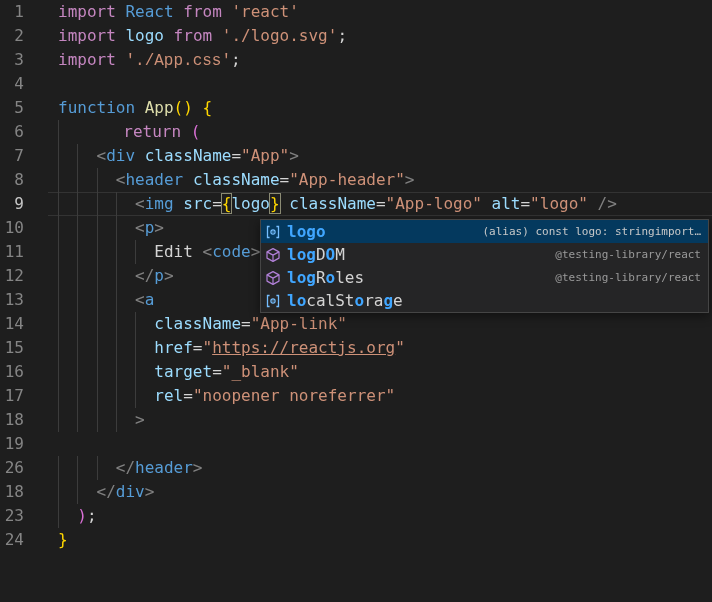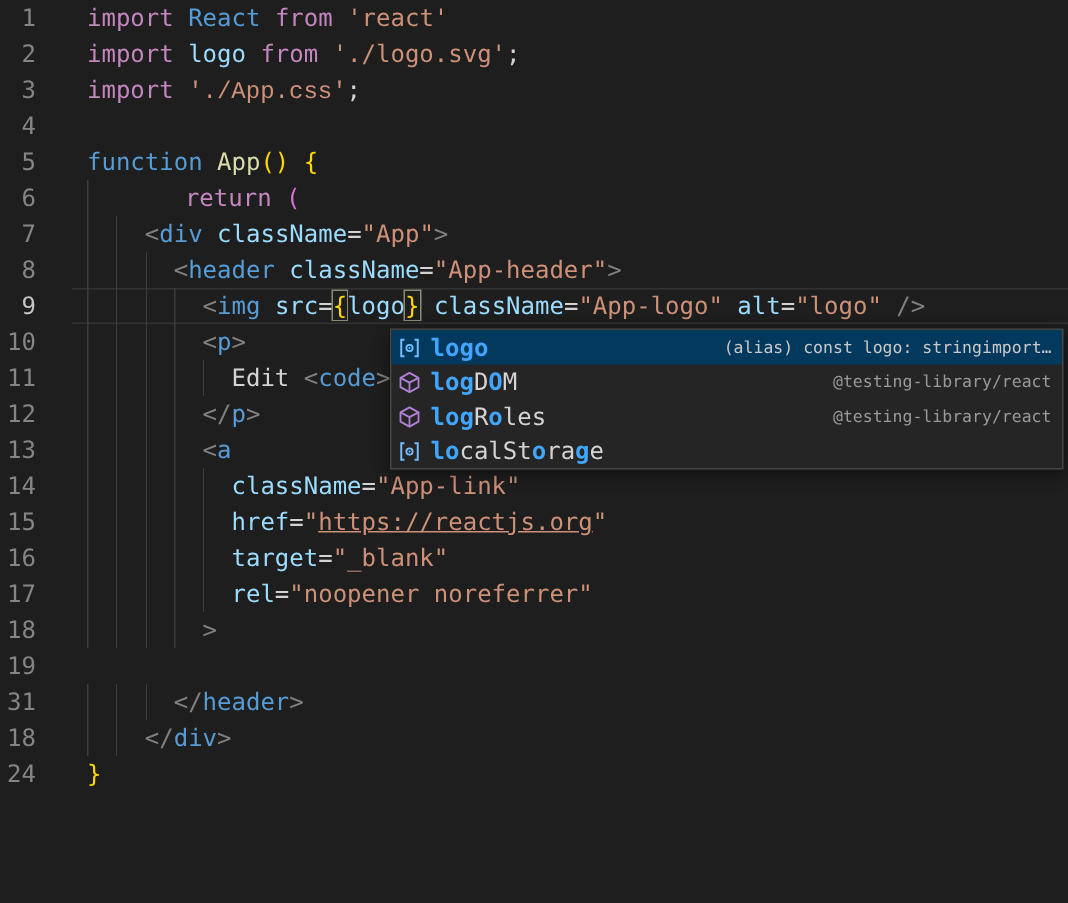--- a/index.html
+++ b/index.html
@@ -57,22 +57,23 @@
       <div class="line"><div class="ln">10</div><div class="codepart"><span class="ig"></span><span class="ig"></span><span class="ig"></span><span class="ig"></span><span class="tok" style="color: rgb(128, 128, 128);">&lt;</span><span class="tok" style="color: rgb(86, 156, 214);">p</span><span class="tok" style="color: rgb(128, 128, 128);">&gt;</span></div></div>
       <div class="line"><div class="ln">11</div><div class="codepart"><span class="ig"></span><span class="ig"></span><span class="ig"></span><span class="ig"></span><span class="ig"></span><span class="tok" style="color: rgb(212, 212, 212);">Edit </span><span class="tok" style="color: rgb(128, 128, 128);">&lt;</span><span class="tok" style="color: rgb(86, 156, 214);">code</span><span class="tok" style="color: rgb(128, 128, 128);">&gt;</span><span class="tok" style="color: rgb(212, 212, 212);">s</span></div></div>
       <div class="line"><div class="ln">12</div><div class="codepart"><span class="ig"></span><span class="ig"></span><span class="ig"></span><span class="ig"></span><span class="tok" style="color: rgb(128, 128, 128);">&lt;/</span><span class="tok" style="color: rgb(86, 156, 214);">p</span><span class="tok" style="color: rgb(128, 128, 128);">&gt;</span></div></div>
       <div class="line"><div class="ln">13</div><div class="codepart"><span class="ig"></span><span class="ig"></span><span class="ig"></span><span class="ig"></span><span class="tok" style="color: rgb(128, 128, 128);">&lt;</span><span class="tok" style="color: rgb(86, 156, 214);">a</span></div></div>
       <div class="line"><div class="ln">14</div><div class="codepart"><span class="ig"></span><span class="ig"></span><span class="ig"></span><span class="ig"></span><span class="ig"></span><span class="tok" style="color: rgb(156, 220, 254);">className</span><span class="tok" style="color: rgb(212, 212, 212);">=</span><span class="tok" style="color: rgb(206, 145, 120);">"App-link"</span></div></div>
       <div class="line"><div class="ln">15</div><div class="codepart"><span class="ig"></span><span class="ig"></span><span class="ig"></span><span class="ig"></span><span class="ig"></span><span class="tok" style="color: rgb(156, 220, 254);">href</span><span class="tok" style="color: rgb(212, 212, 212);">=</span><span class="tok" style="color: rgb(206, 145, 120);">"</span><span class="tok tok-ou" style="color: rgb(206, 145, 120);">https://reactjs.org</span><span class="tok" style="color: rgb(206, 145, 120);">"</span></div></div>
       <div class="line"><div class="ln">16</div><div class="codepart"><span class="ig"></span><span class="ig"></span><span class="ig"></span><span class="ig"></span><span class="ig"></span><span class="tok" style="color: rgb(156, 220, 254);">target</span><span class="tok" style="color: rgb(212, 212, 212);">=</span><span class="tok" style="color: rgb(206, 145, 120);">"_blank"</span></div></div>
       <div class="line"><div class="ln">17</div><div class="codepart"><span class="ig"></span><span class="ig"></span><span class="ig"></span><span class="ig"></span><span class="ig"></span><span class="tok" style="color: rgb(156, 220, 254);">rel</span><span class="tok" style="color: rgb(212, 212, 212);">=</span><span class="tok" style="color: rgb(206, 145, 120);">"noopener noreferrer"</span></div></div>
       <div class="line"><div class="ln">18</div><div class="codepart"><span class="ig"></span><span class="ig"></span><span class="ig"></span><span class="ig"></span><span class="tok" style="color: rgb(128, 128, 128);">&gt;</span></div></div>
       <div class="line"><div class="ln">19</div></div>
-      <div class="line"><div class="ln">31</div><div class="codepart"><span class="ig"></span><span class="ig"></span><span class="ig"></span><span class="tok" style="color: rgb(128, 128, 128);">&lt;/</span><span class="tok" style="color: rgb(86, 156, 214);">header</span><span class="tok" style="color: rgb(128, 128, 128);">&gt;</span></div></div>
+      <div class="line"><div class="ln">26</div><div class="codepart"><span class="ig"></span><span class="ig"></span><span class="ig"></span><span class="tok" style="color: rgb(128, 128, 128);">&lt;/</span><span class="tok" style="color: rgb(86, 156, 214);">header</span><span class="tok" style="color: rgb(128, 128, 128);">&gt;</span></div></div>
       <div class="line"><div class="ln">18</div><div class="codepart"><span class="ig"></span><span class="ig"></span><span class="tok" style="color: rgb(128, 128, 128);">&lt;/</span><span class="tok" style="color: rgb(86, 156, 214);">div</span><span class="tok" style="color: rgb(128, 128, 128);">&gt;</span></div></div>
+      <div class="line"><div class="ln">23</div><div class="codepart"><span class="ig"></span><span class="tok" style="color: rgb(218, 112, 214);">)</span><span class="tok" style="color: rgb(212, 212, 212);">;</span></div></div>
       <div class="line"><div class="ln">24</div><div class="codepart"><span class="tok" style="color: rgb(255, 215, 0);">}</span></div></div>
     </div>
   <div class="suggest" id="suggest">
       <div class="srow selected">
         <span class="sicon">
           <svg width="16" height="16" viewBox="0 0 16 16" fill="none">
             <path d="M4.6 2.5H2.5v11h2.1M11.4 2.5h2.1v11h-2.1" stroke="#75BEFF" stroke-width="1.3"></path>
             <circle cx="8" cy="8" r="2.1" stroke="#75BEFF" stroke-width="1.2"></circle>
             <circle cx="8" cy="8" r="0.7" fill="#75BEFF"></circle>
           </svg>

